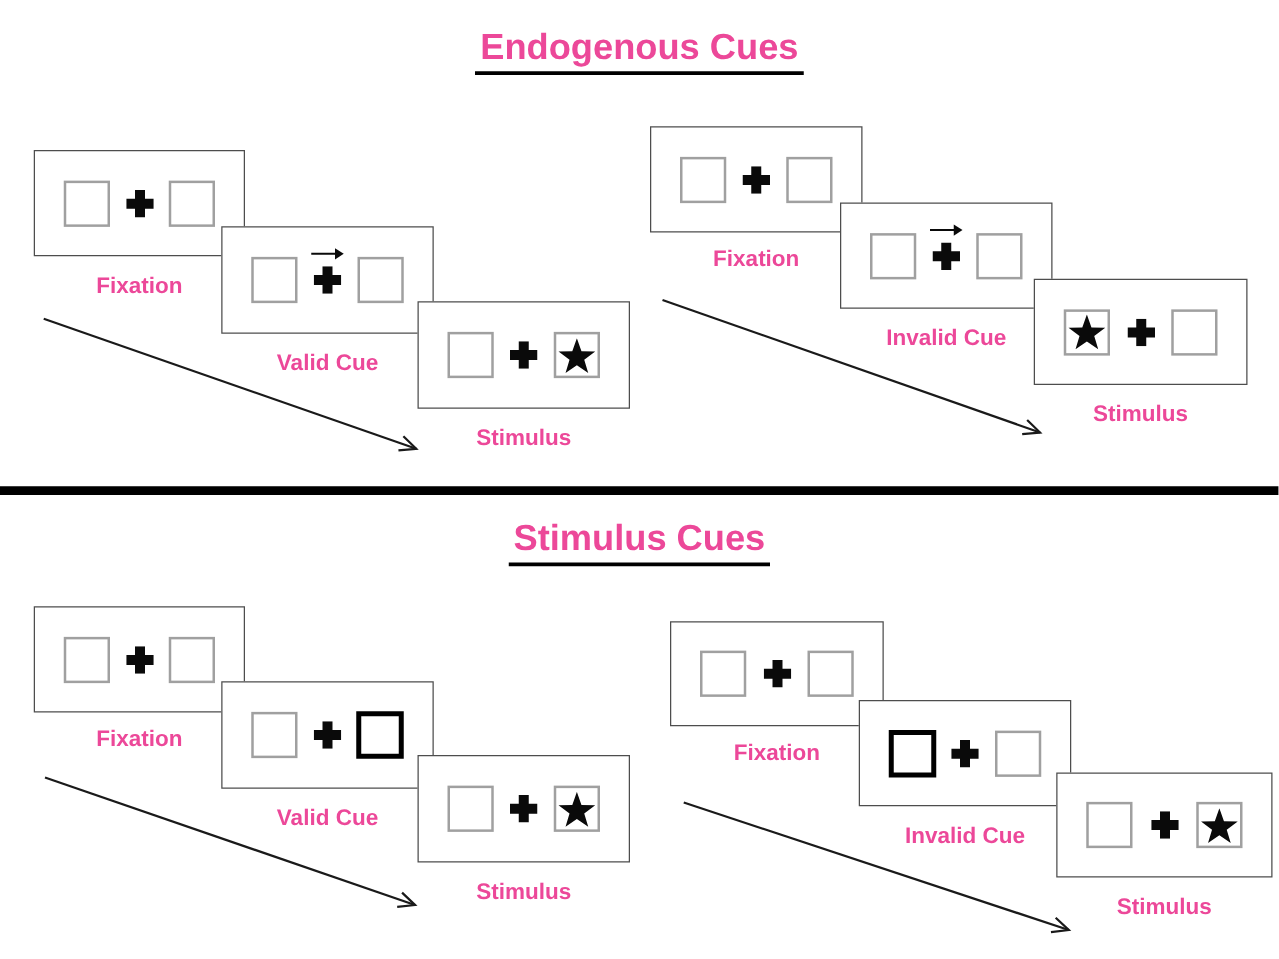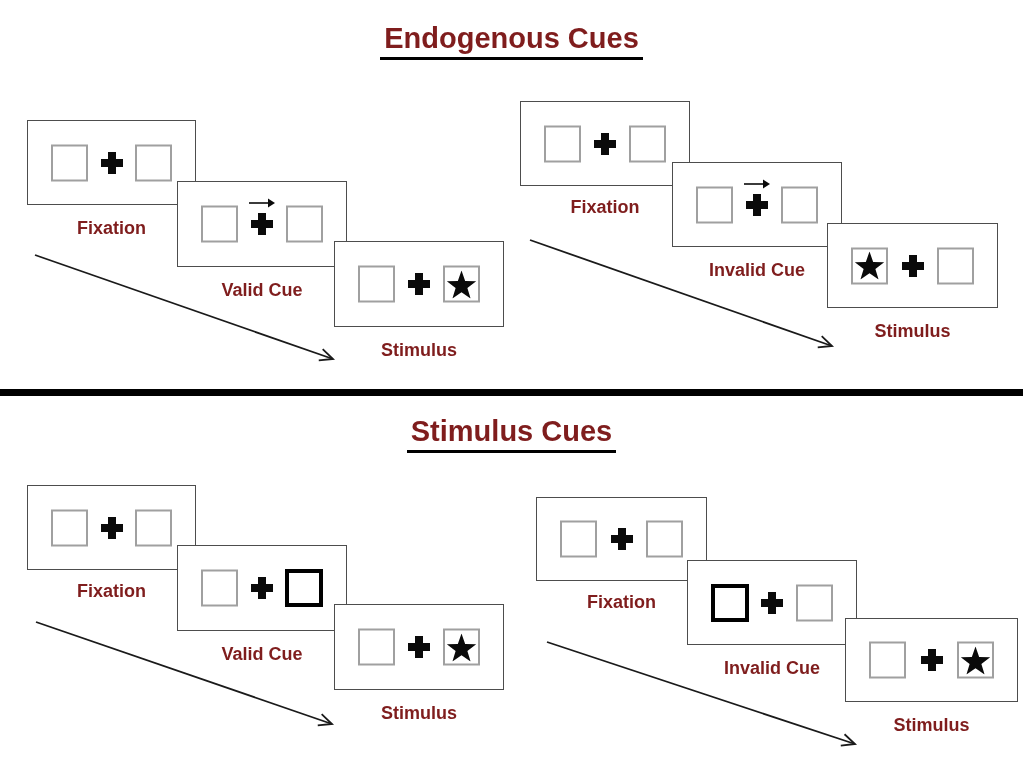--- a/index.html
+++ b/index.html
@@ -1,17 +1,17 @@
 <!DOCTYPE html>
 <html><head>
 <meta charset="utf-8">
 <style>
   html,body{margin:0;padding:0;background:#fff;}
   .canvas{position:relative;width:1023px;height:767px;background:#ffffff;overflow:hidden;
-          font-family:"Liberation Sans","DejaVu Sans",sans-serif;color:#7f1d1d;}
+          font-family:"Liberation Sans","DejaVu Sans",sans-serif;color:#ec4899;}
   .title-row{position:absolute;left:0;width:100%;text-align:center;}
   .title{display:inline-block;font-size:29px;font-weight:bold;border-bottom:3px solid #000;
          padding:0 4px 2px 4px;letter-spacing:0px;}
   .panel{position:absolute;background:#ffffff;border:1px solid #4d4d4d;box-sizing:border-box;}
   .box{position:absolute;top:50%;transform:translateY(-50%);width:33px;height:33px;
        border:2px solid #a0a0a0;background:#fff;display:flex;align-items:center;justify-content:center;}
   .box.left{left:23px;}
   .box.right{right:23px;}
   .box.bold{border:4px solid #000;width:30px;height:30px;}
   .plus{position:absolute;left:50%;top:50%;transform:translate(-50%,-50%);}

